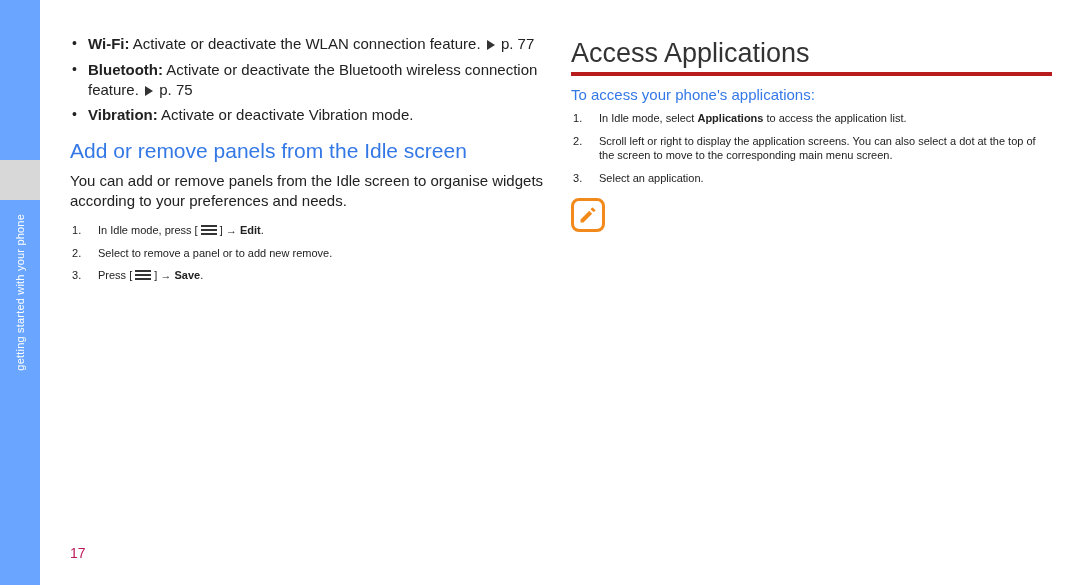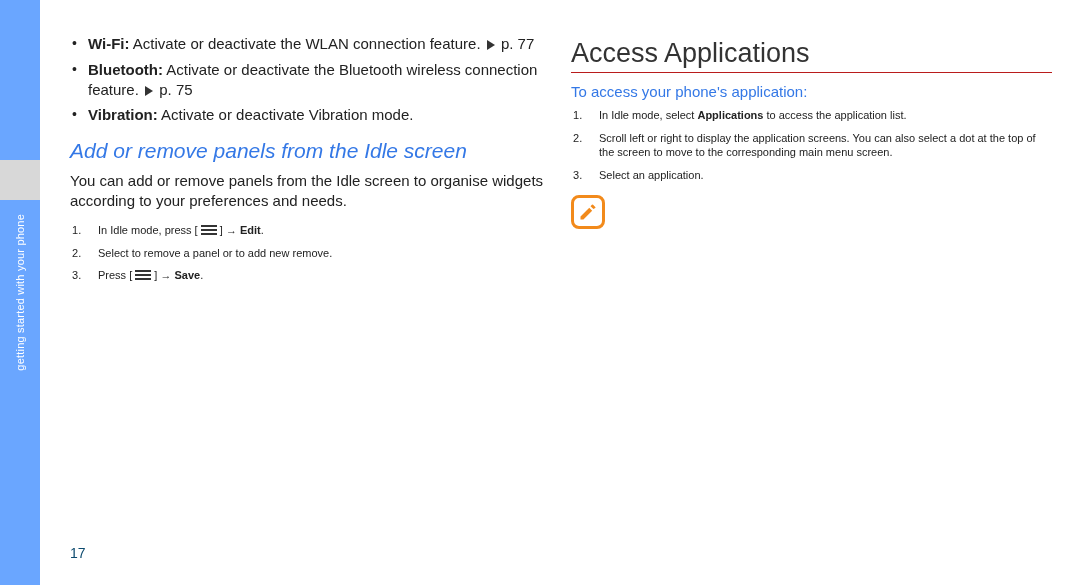--- a/index.html
+++ b/index.html
@@ -7,38 +7,38 @@
     .page { position: relative; width: 1080px; height: 585px; }
     .tab { position: absolute; left: 0; top: 0; width: 40px; height: 585px; background: #6aa6ff; }
     .tab-gray { position: absolute; left: 0; top: 160px; width: 40px; height: 40px; background: #d8d8d8; }
     .tab-label { position: absolute; left: 0; top: 0; width: 40px; height: 585px; display: flex; align-items: center; justify-content: center; }
     .tab-label span { writing-mode: vertical-rl; transform: rotate(180deg); font-size: 11px; color: #fff; letter-spacing: 0.2px; white-space: nowrap; }
     .cols { position: absolute; left: 70px; top: 34px; right: 28px; bottom: 28px; display: flex; gap: 20px; }
     .col { flex: 1 1 0; }
     .bullets { list-style: none; }
     .bullets li { position: relative; padding-left: 18px; margin-bottom: 6px; font-size: 15px; line-height: 1.32; }
     .bullets li::before { content: "•"; position: absolute; left: 2px; top: 0; font-size: 14px; }
-    .h2 { color: #3478e6; font-size: 21px; font-weight: 400; margin: 14px 0 8px 0; font-style: italic; }
-    .h1 { color: #333; font-size: 27px; font-weight: 300; margin: 4px 0 6px 0; border-bottom: 1px solid #b91c1c; padding-bottom: 3px; }
+    .h2 { color: #3478e6; font-size: 21px; font-weight: 400; margin: 14px 0 8px 0; }
+    .h1 { color: #333; font-size: 27px; font-weight: 300; margin: 4px 0 6px 0; border-bottom: 4px solid #b91c1c; padding-bottom: 3px; }
     .sub { color: #3478e6; font-size: 15px; font-weight: 400; margin: 10px 0 8px 0; }
     .body { font-size: 15px; line-height: 1.32; margin-bottom: 12px; }
     .ol { list-style: none; counter-reset: step; }
     .ol li { position: relative; padding-left: 28px; font-size: 11px; line-height: 1.34; margin-bottom: 8px; }
     .ol li::before { counter-increment: step; content: counter(step) "."; position: absolute; left: 2px; top: 0; }
     b { font-weight: 700; }
     .menu-icon { display: inline-block; vertical-align: -2px; width: 16px; height: 12px; position: relative; }
     .menu-icon::before { content: ""; position: absolute; left: 0; right: 0; top: 1px; height: 2px; background: #333; box-shadow: 0 4px 0 #333, 0 8px 0 #333; }
     .triangle { display: inline-block; width: 0; height: 0; border-top: 5px solid transparent; border-bottom: 5px solid transparent; border-left: 8px solid #333; vertical-align: -1px; margin: 0 2px; }
     .note { display: flex; align-items: flex-start; gap: 10px; margin-top: 10px; }
     .note-icon { flex: 0 0 34px; height: 34px; border: 3px solid #f28a1b; border-radius: 8px; display:flex; align-items:center; justify-content:center; margin-top:2px; }
     .note-icon svg { display:block; }
     .note-body { flex: 1; }
     .note-body .bullets li { padding-left: 14px; }
     .note-body .bullets li::before { left: 0; }
-    .page-num { position: absolute; left: 70px; bottom: 24px; font-size: 14px; color: #0c4a6e; text-align: right; }
+    .page-num { position: absolute; left: 70px; bottom: 24px; font-size: 14px; color: #be185d; text-align: right; }
   </style>
 </head>
 <body>
 
 <div class="page">
   <div class="tab"></div>
   <div class="tab-gray"></div>
   <div class="tab-label">
     <span>getting started with your phone</span>
   </div>
@@ -69,21 +69,21 @@
           <span>Select </span><span>     </span><span> to remove a panel or </span><span>     </span><span> to add new remove.</span>
         </li>
         <li>
           <span>Press [ </span><span class="menu-icon"></span><span> ] → </span><b>Save</b><span>.</span>
         </li>
       </ol>
     </div>
 
     <div class="col">
       <div class="h1">Access Applications</div>
-      <div class="sub">To access your phone's application:</div>
+      <div class="sub">To access your phone's applications:</div>
 
       <ol class="ol">
         <li>
           <span>In Idle mode, select </span><b>Applications</b><span> to access the application list.</span>
         </li>
         <li>
           <span>Scroll left or right to display the application screens. You can also select a dot at the top of the screen to move to the corresponding main menu screen.</span>
         </li>
         <li>
           <span>Select an application.</span>

